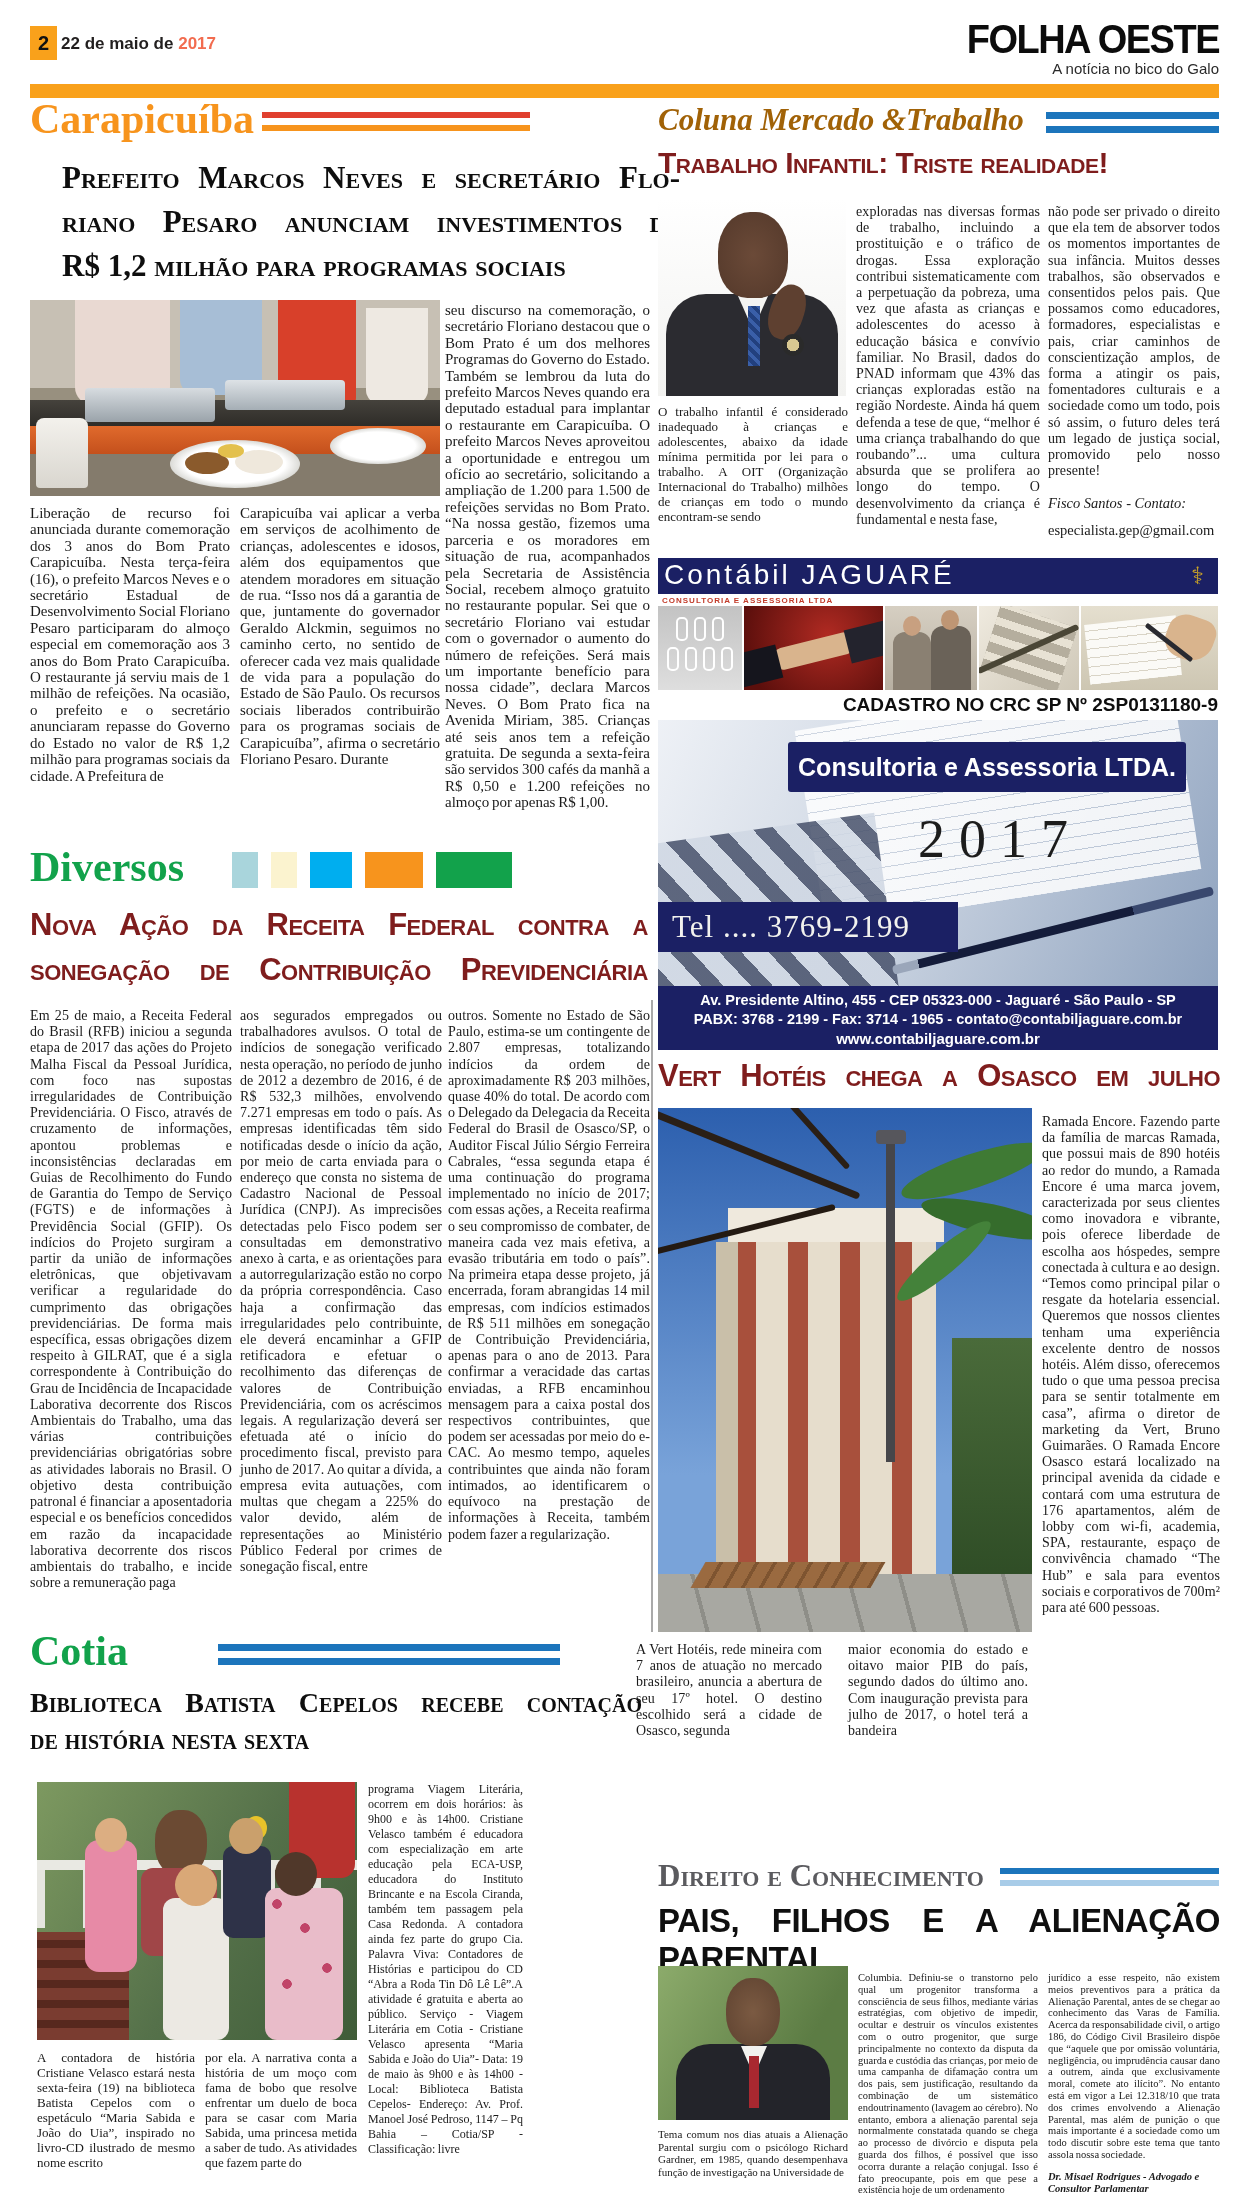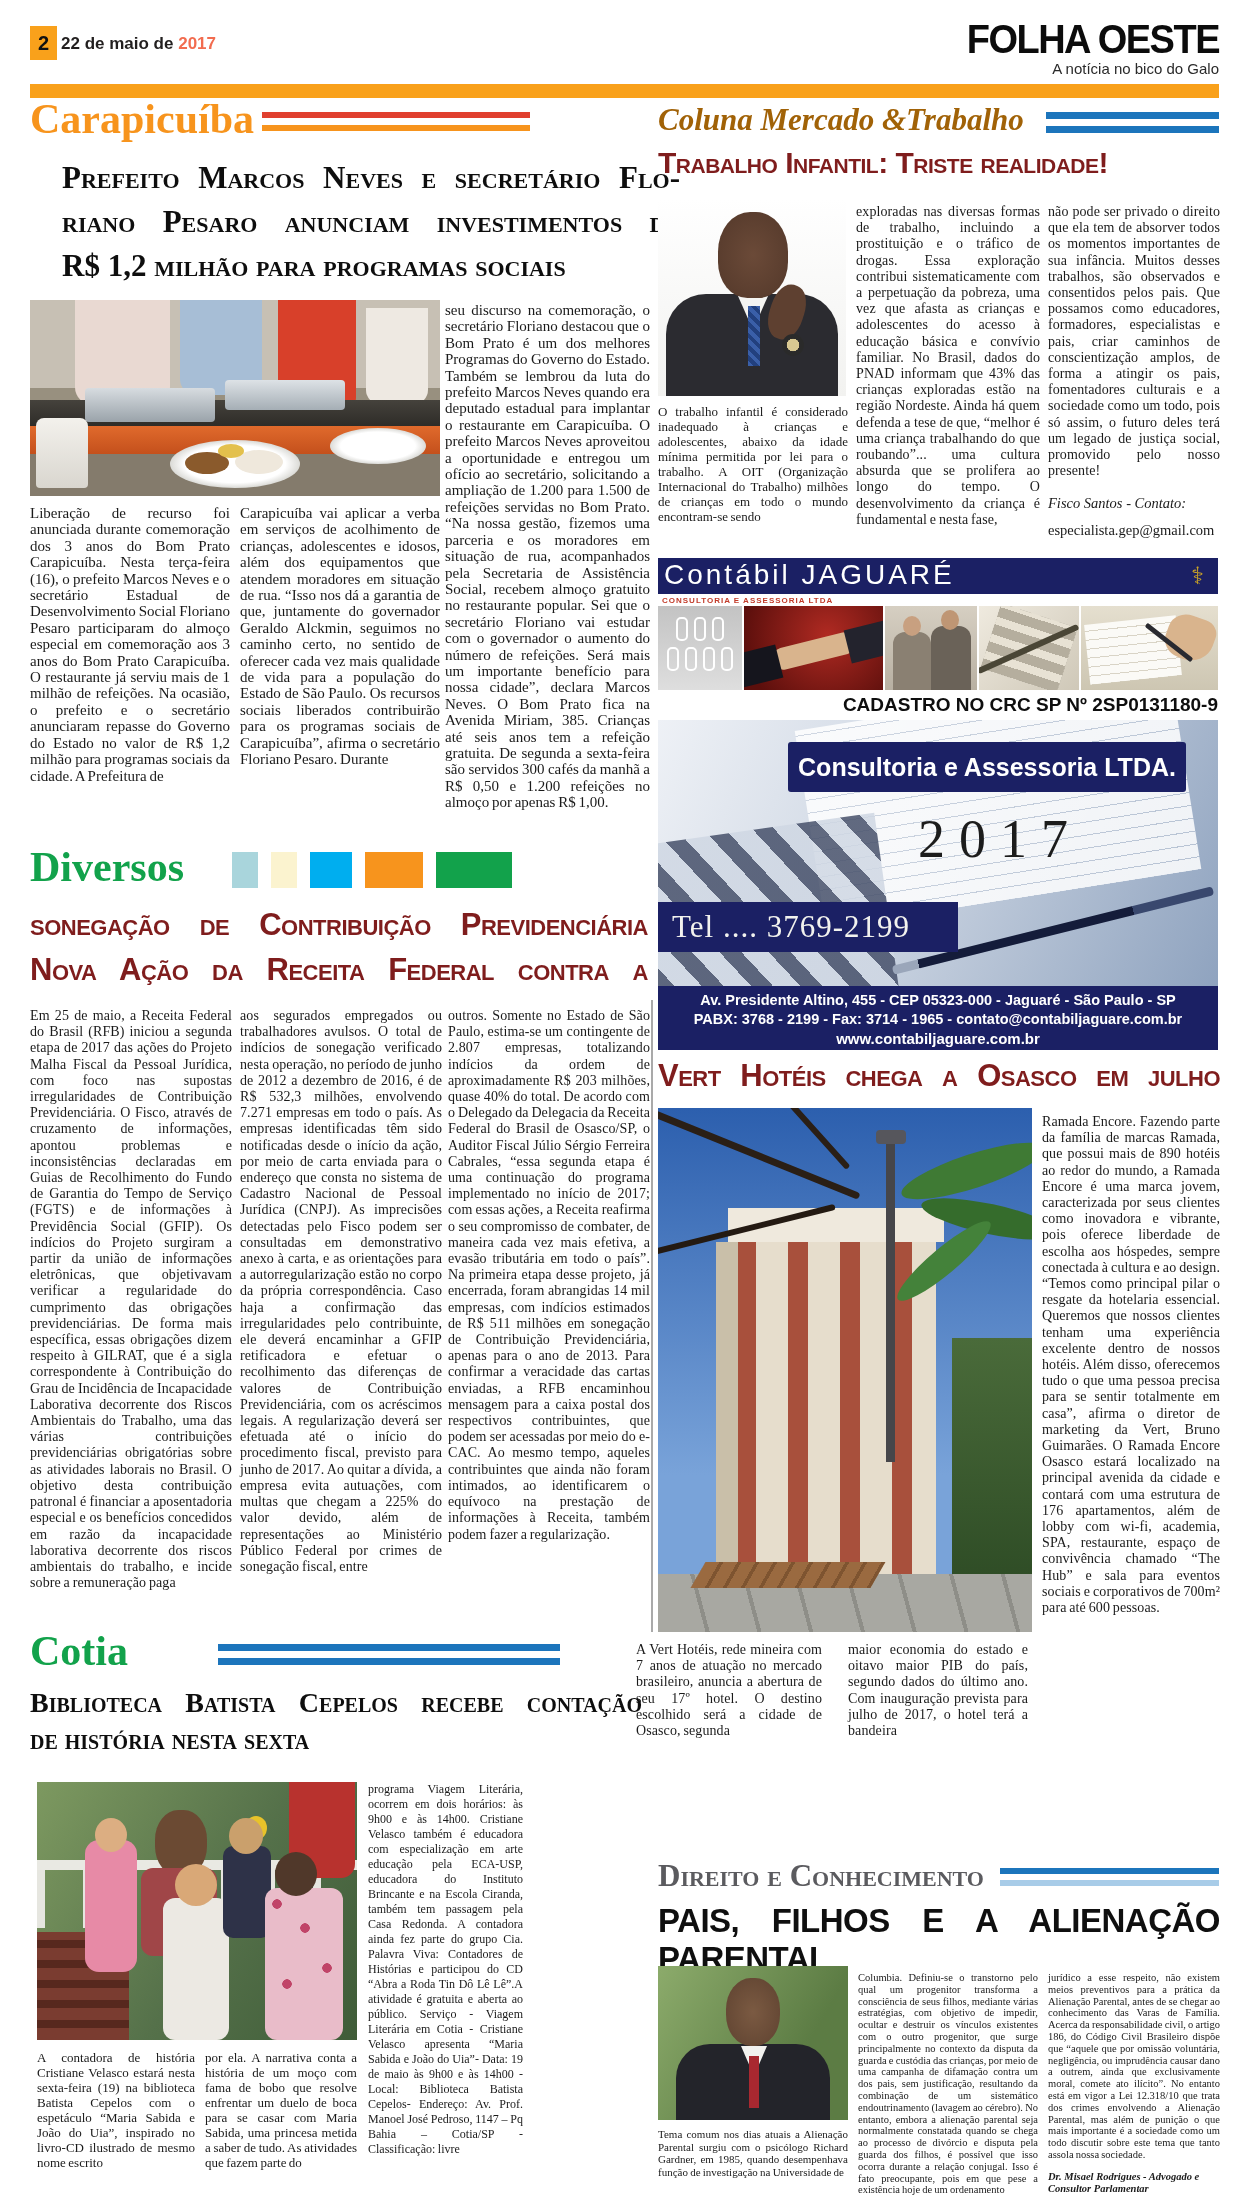--- a/index.html
+++ b/index.html
@@ -155,22 +155,22 @@
 
   <div class="abs sec" style="left:30px;top:846px;font-size:42px;color:#12A24B;">Diversos</div>
   <div class="abs" style="left:232px;top:852px;display:flex;align-items:flex-start;gap:13px;">
     <span style="width:26px;height:36px;background:#A9D5DC;display:inline-block;"></span>
     <span style="width:26px;height:36px;background:#FBF3CF;display:inline-block;"></span>
     <span style="width:42px;height:36px;background:#00AEEF;display:inline-block;"></span>
     <span style="width:58px;height:36px;background:#F7941D;display:inline-block;"></span>
     <span style="width:76px;height:36px;background:#12A24B;display:inline-block;"></span>
   </div>
   <div class="abs hsans" style="left:30px;top:902px;width:618px;font-size:31px;line-height:45px;">
+    <span class="line jl">Nova Ação da Receita Federal contra a</span>
     <span class="line jl">sonegação de Contribuição Previdenciária</span>
-    <span class="line jl">Nova Ação da Receita Federal contra a</span>
   </div>
   <div class="abs bt14" style="left:30px;top:1008px;width:202px;">Em 25 de maio, a Receita Federal do Brasil (RFB) iniciou a segunda etapa de 2017 das ações do Projeto Malha Fiscal da Pessoal Jurídica, com foco nas supostas irregularidades de Contribuição Previdenciária. O Fisco, através de cruzamento de informações, apontou problemas e inconsistências declaradas em Guias de Recolhimento do Fundo de Garantia do Tempo de Serviço (FGTS) e de informações à Previdência Social (GFIP). Os indícios do Projeto surgiram a partir da união de informações eletrônicas, que objetivavam verificar a regularidade do cumprimento das obrigações previdenciárias. De forma mais específica, essas obrigações dizem respeito à GILRAT, que é a sigla correspondente à Contribuição do Grau de Incidência de Incapacidade Laborativa decorrente dos Riscos Ambientais do Trabalho, uma das várias contribuições previdenciárias obrigatórias sobre as atividades laborais no Brasil. O objetivo desta contribuição patronal é financiar a aposentadoria especial e os benefícios concedidos em razão da incapacidade laborativa decorrente dos riscos ambientais do trabalho, e incide sobre a remuneração paga</div>
   <div class="abs bt14" style="left:240px;top:1008px;width:202px;">aos segurados empregados ou trabalhadores avulsos. O total de indícios de sonegação verificado nesta operação, no período de junho de 2012 a dezembro de 2016, é de R$ 532,3 milhões, envolvendo 7.271 empresas em todo o país. As empresas identificadas têm sido notificadas desde o início da ação, por meio de carta enviada para o endereço que consta no sistema de Cadastro Nacional de Pessoal Jurídica (CNPJ). As imprecisões detectadas pelo Fisco podem ser consultadas em demonstrativo anexo à carta, e as orientações para a autorregularização estão no corpo da própria correspondência. Caso haja a confirmação das irregularidades pelo contribuinte, ele deverá encaminhar a GFIP retificadora e efetuar o recolhimento das diferenças de valores de Contribuição Previdenciária, com os acréscimos legais. A regularização deverá ser efetuada até o início do procedimento fiscal, previsto para junho de 2017. Ao quitar a dívida, a empresa evita autuações, com multas que chegam a 225% do valor devido, além de representações ao Ministério Público Federal por crimes de sonegação fiscal, entre</div>
   <div class="abs bt14" style="left:448px;top:1008px;width:202px;">outros. Somente no Estado de São Paulo, estima-se um contingente de 2.807 empresas, totalizando indícios da ordem de aproximadamente R$ 203 milhões, quase 40% do total. De acordo com o Delegado da Delegacia da Receita Federal do Brasil de Osasco/SP, o Auditor Fiscal Júlio Sérgio Ferreira Cabrales, “essa segunda etapa é uma continuação do programa implementado no início de 2017; com essas ações, a Receita reafirma o seu compromisso de combater, de maneira cada vez mais efetiva, a evasão tributária em todo o país”. Na primeira etapa desse projeto, já encerrada, foram abrangidas 14 mil empresas, com indícios estimados de R$ 511 milhões em sonegação de Contribuição Previdenciária, apenas para o ano de 2013. Para confirmar a veracidade das cartas enviadas, a RFB encaminhou mensagem para a caixa postal dos respectivos contribuintes, que podem ser acessadas por meio do e-CAC. Ao mesmo tempo, aqueles contribuintes que ainda não foram intimados, ao identificarem o equívoco na prestação de informações à Receita, também podem fazer a regularização.</div>
 
   <div class="abs" style="left:651px;top:1000px;width:2px;height:632px;background:#a9a9a9;"></div>
 
   <div class="abs hsans jl" style="left:658px;top:1058px;width:562px;font-size:31px;">Vert Hotéis chega a Osasco em julho</div>
 
   <div class="photo" style="left:658px;top:1108px;width:374px;height:524px;background:linear-gradient(#2c5fae,#79a3d9 70%);">

